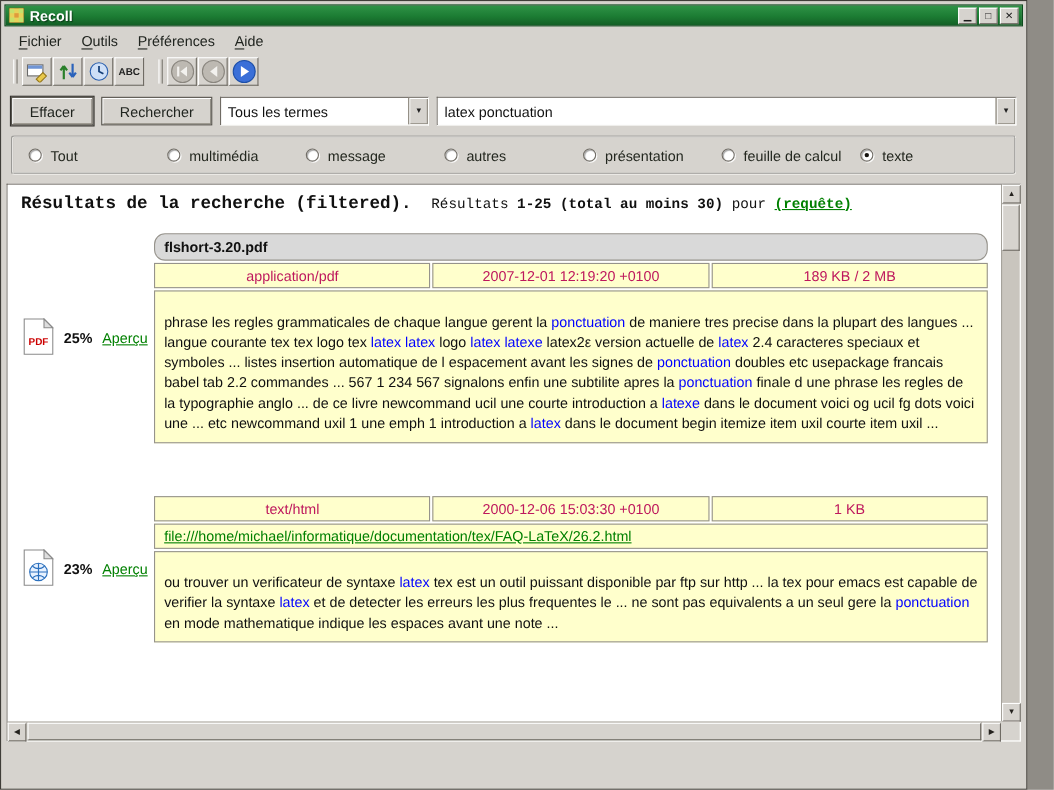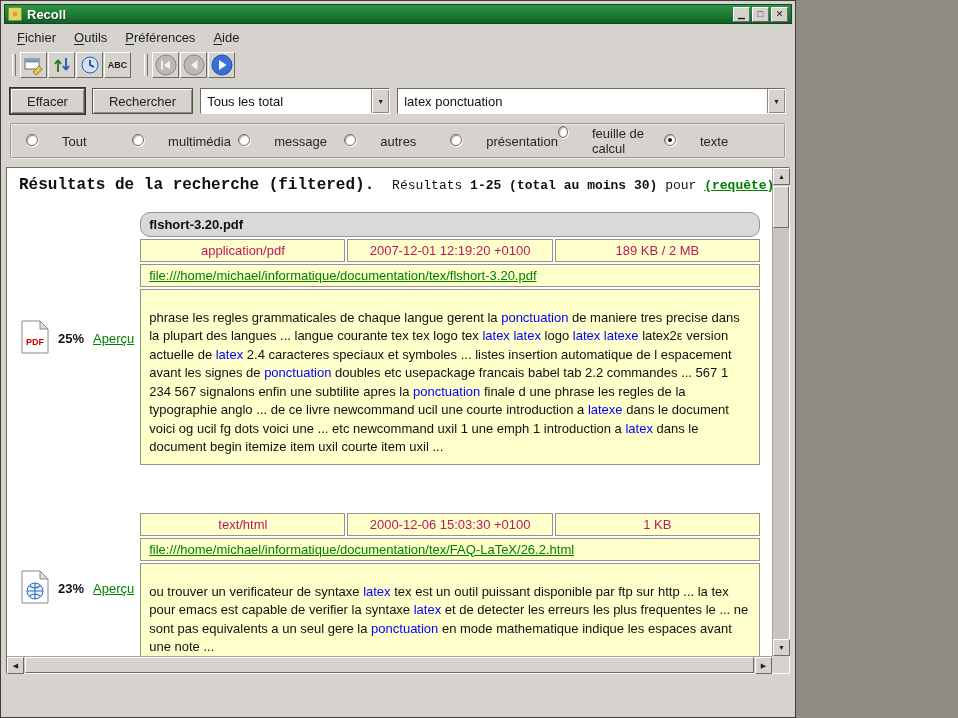--- a/index.html
+++ b/index.html
@@ -2,21 +2,21 @@
 <html><head>
 <meta charset="utf-8">
 <style>
   * { box-sizing: border-box; margin: 0; padding: 0; }
   html,body { width: 958px; height: 718px; }
   body {
     font-family: "Liberation Sans", "DejaVu Sans", sans-serif;
     font-size: 13px; color: #1a1a1a; background: #8f8c86;
   }
   .window {
-    width: 796px; height: 718px;
+    width: 934px; height: 718px;
     background: #d6d3ce;
     border: 1px solid #3f3d38;
     padding: 3px;
     display: flex; flex-direction: column;
   }
   
   .titlebar {
     height: 20px; flex: 0 0 20px;
     background: linear-gradient(180deg, #2f9347 0%, #1c7c33 55%, #135f26 100%);
     display: flex; align-items: center; padding: 0 3px; margin-bottom: 2px;
@@ -69,21 +69,21 @@
     box-shadow: inset 1px 1px 0 #ffffff, inset -1px -1px 0 #8d897f;
     display: flex; align-items: center; justify-content: center;
     font-size: 7px; color: #222;
   }
   
   .filter-frame {
     flex: 0 0 36px; margin: 9px 6px 0 6px; border-radius: 3px;
     border: 2px groove #eeece8;
     display: flex; align-items: center; padding: 0 14px;
   }
-  .radio-option { flex: 1; display: flex; align-items: flex-start; gap: 24px; }
+  .radio-option { flex: 1; display: flex; align-items: center; gap: 8px; }
   .radio-circle {
     width: 12px; height: 12px; border-radius: 50%; background: #ffffff;
     border: 1px solid #716d66; position: relative;
     box-shadow: inset 1px 1px 1px rgba(0,0,0,.35), 1px 1px 0 rgba(255,255,255,.9);
   }
   .radio-circle.selected::after {
     content: ""; position: absolute; left: 3px; top: 3px; width: 4px; height: 4px;
     border-radius: 50%; background: #15130f;
   }
   .radio-label { color: #23271f; }
@@ -236,21 +236,21 @@
             </svg>
           </span>
         </span>
       </span>
   </div>
 
   <div class="search-row">
     <button class="push-btn default">Effacer</button>
     <button class="push-btn">Rechercher</button>
     <div class="combo combo-type">
-      <span class="combo-value">Tous les total</span>
+      <span class="combo-value">Tous les termes</span>
       <span class="combo-arrow-btn">
         <span>▼</span>
       </span>
     </div>
     <div class="combo combo-query">
       <input class="combo-input" type="text" value="latex ponctuation" style="">
       <span class="combo-arrow-btn">
         <span>▼</span>
       </span>
     </div>
@@ -313,23 +313,20 @@
       <tbody>
         <tr>
                   <td colspan="3" class="title-cell">flshort-3.20.pdf</td>
                 </tr>
         <tr>
           <td class="meta-cell">application/pdf</td>
           <td class="meta-cell">2007-12-01 12:19:20 +0100</td>
           <td class="meta-cell">189 KB / 2 MB</td>
         </tr>
         <tr>
-                  <td colspan="3" class="url-cell"><a class="url-link">file:///home/michael/informatique/documentation/tex/flshort-3.20.pdf</a></td>
-                </tr>
-        <tr>
                   <td colspan="3" class="abstract-cell"><span>phrase les regles grammaticales de chaque langue gerent la </span><span class="hl">ponctuation</span><span> de maniere tres precise dans la plupart des langues ... langue courante tex tex logo tex </span><span class="hl">latex latex</span><span> logo </span><span class="hl">latex latexe</span><span> latex2ε version actuelle de </span><span class="hl">latex</span><span> 2.4 caracteres speciaux et symboles ... listes insertion automatique de l espacement avant les signes de </span><span class="hl">ponctuation</span><span> doubles etc usepackage francais babel tab 2.2 commandes ... 567 1 234 567 signalons enfin une subtilite apres la </span><span class="hl">ponctuation</span><span> finale d une phrase les regles de la typographie anglo ... de ce livre newcommand ucil une courte introduction a </span><span class="hl">latexe</span><span> dans le document voici og ucil fg dots voici une ... etc newcommand uxil 1 une emph 1 introduction a </span><span class="hl">latex</span><span> dans le document begin itemize item uxil courte item uxil ...</span></td>
                 </tr>
       </tbody>
     </table>
   </div>
 
   <div class="result">
     <div class="result-side">
       <span class="doc-icon"><svg width="28" height="34">
                   <path d="M1 1 h18 l8 8 v24 h-26 z" fill="#ffffff" stroke="#8a8a8a"></path>

